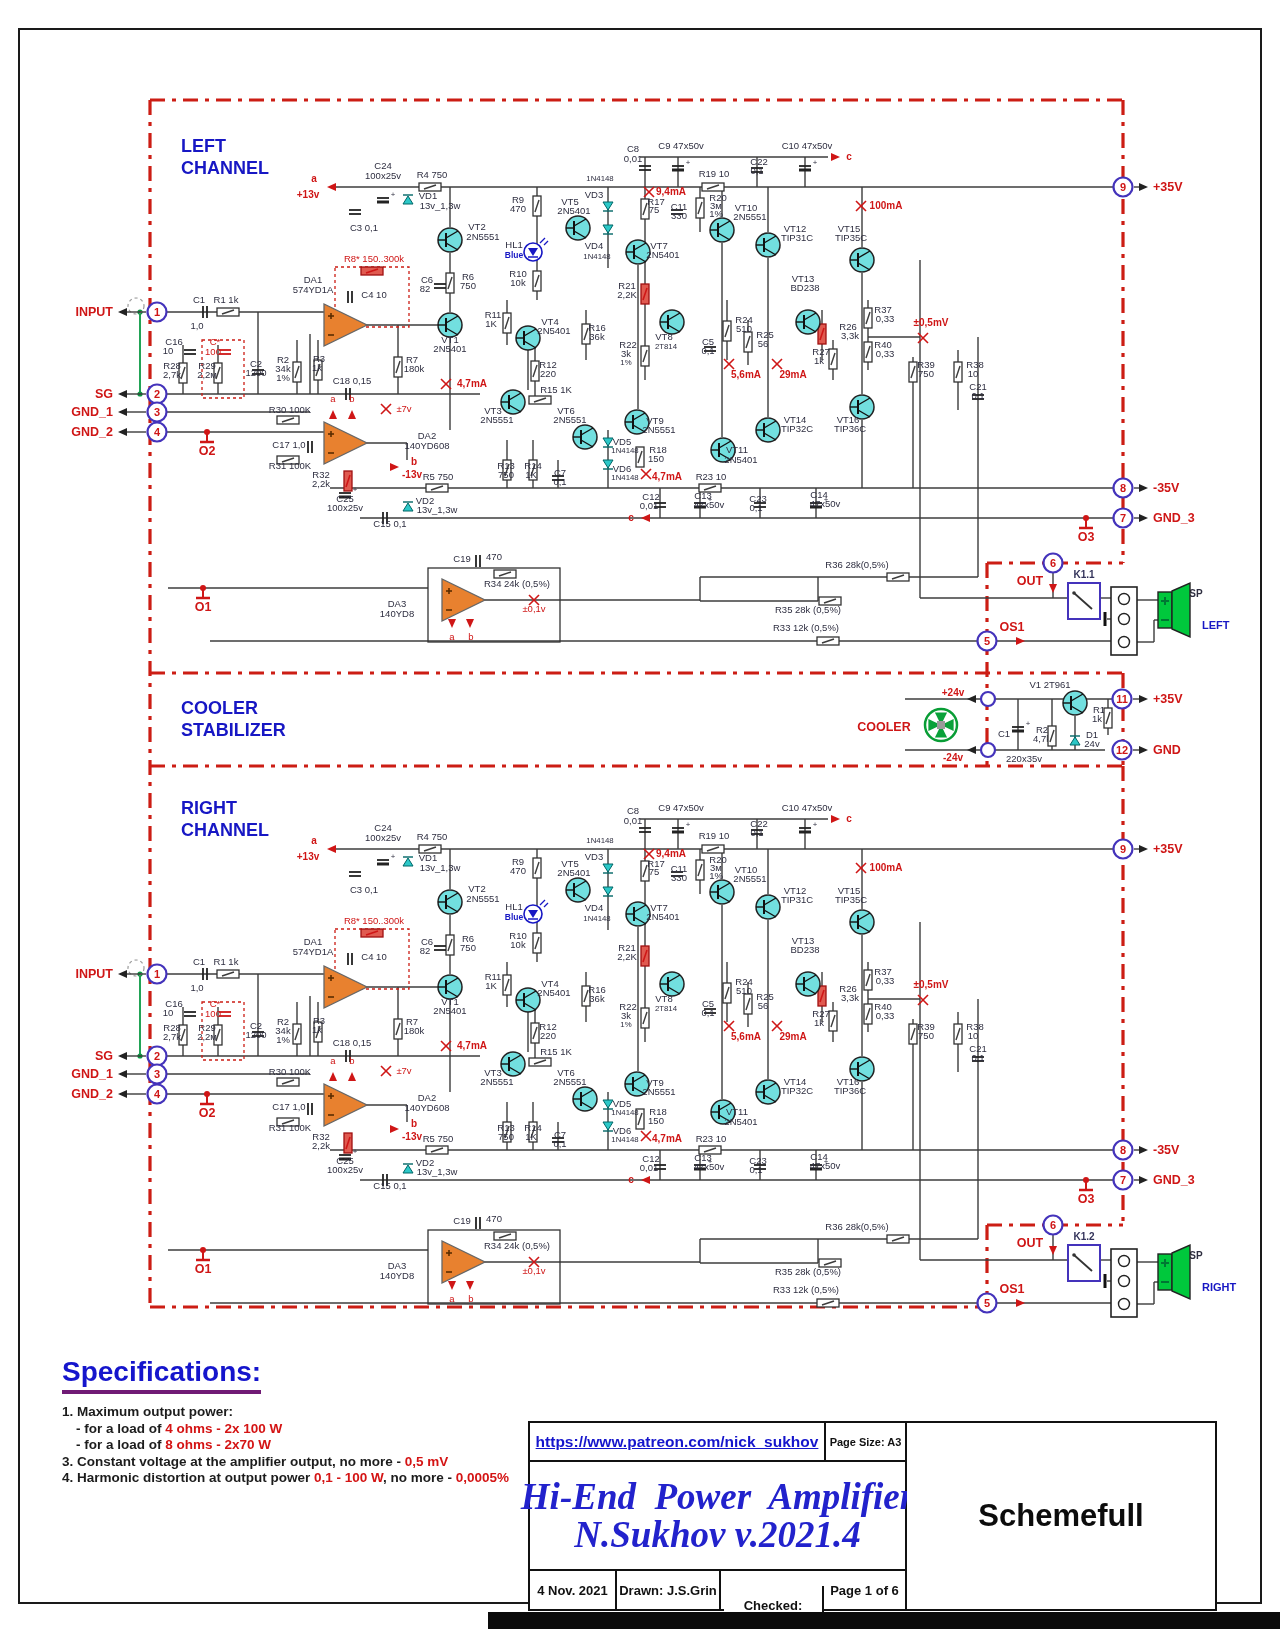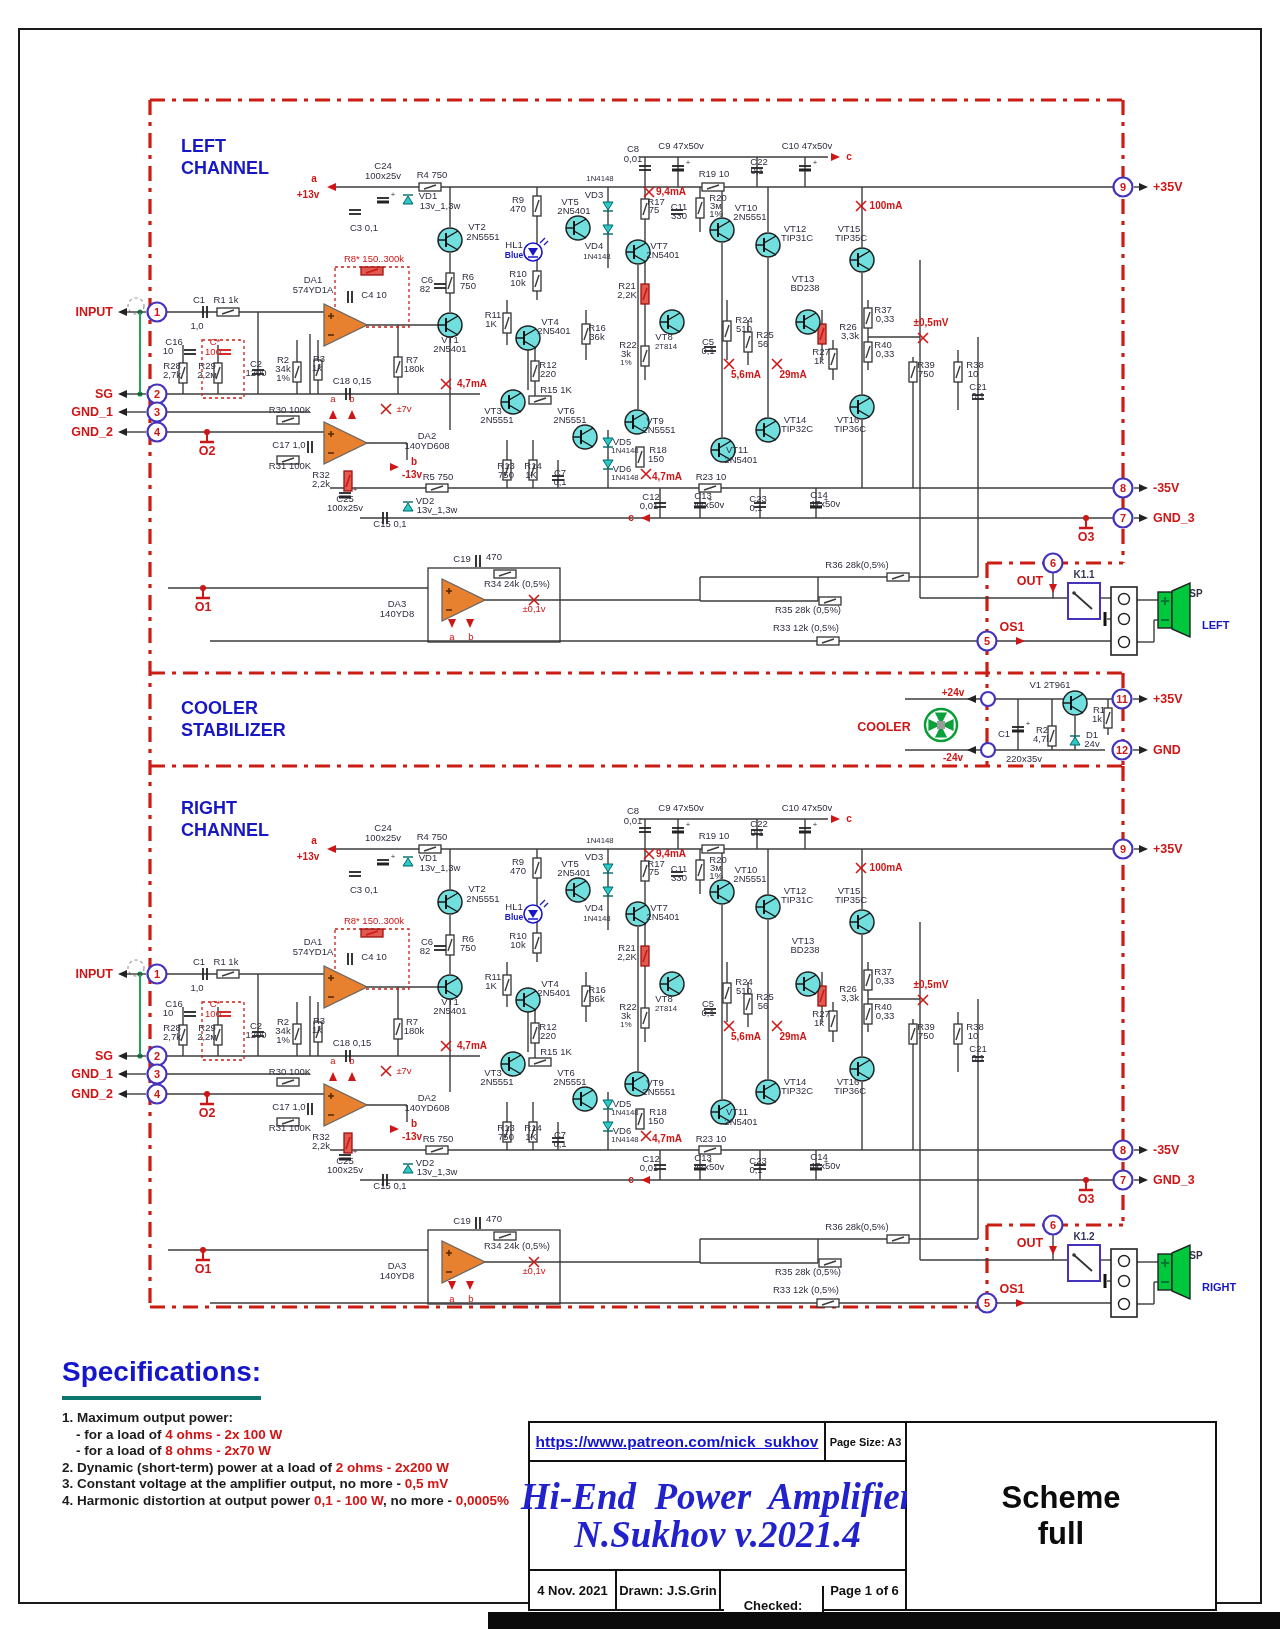--- a/index.html
+++ b/index.html
@@ -19,38 +19,38 @@
   .kb{font-size:10px;font-weight:bold;fill:#33335a;}
   .bl{font-size:11px;font-weight:bold;fill:#1717c4;}
   .blt{font-size:8.5px;font-weight:bold;fill:#1717c4;}
   .w{stroke:#3c3c3c;stroke-width:1.4;fill:none;}
   .gw{stroke:#0a9a44;stroke-width:1.8;fill:none;}
   .bd{stroke:#cc1d14;stroke-width:3.2;fill:none;stroke-dasharray:15 7 4 7;}
   .dz{stroke:#cc1d14;stroke-width:1.3;fill:none;stroke-dasharray:3 3;}
   .rx{stroke:#cf1616;stroke-width:1.6;fill:none;}
   
   #specs{position:absolute;left:62px;top:1356px;width:600px;}
-  #specs h2{margin:0 16px 10px 0;font-size:28px;color:#1515cc;border-bottom:4px solid #0f766e;display:inline-block;padding-bottom:8px;font-family:"Liberation Sans",sans-serif;}
+  #specs h2{margin:0 16px 10px 0;font-size:28px;color:#1515cc;border-bottom:4px solid #701a75;display:inline-block;padding-bottom:2px;font-family:"Liberation Sans",sans-serif;}
   .specline{font-size:13.5px;font-weight:bold;color:#1c1c1c;line-height:16.5px;}
   .specline.ind{padding-left:14px;}
   .specred{color:#d41414;}
   
   #tblock{position:absolute;left:528px;top:1421px;width:689px;height:190px;border:2px solid #111;box-sizing:border-box;background:#fff;}
   .cell{position:absolute;box-sizing:border-box;background:#fff;}
   #c-url{left:0;top:0;width:296px;height:39px;border-right:2px solid #111;border-bottom:2px solid #111;display:flex;align-items:center;justify-content:center;}
   #c-url a{font-size:15.5px;font-weight:bold;color:#1515cc;text-decoration:underline;}
   #c-psize{left:296px;top:0;width:81px;height:39px;border-right:2px solid #111;border-bottom:2px solid #111;display:flex;align-items:center;justify-content:center;font-size:11px;font-weight:bold;color:#111;}
   #c-title{left:0;top:39px;width:377px;height:109px;border-right:2px solid #111;border-bottom:2px solid #111;display:flex;flex-direction:column;align-items:center;justify-content:center;}
   #c-title div{font-family:"Liberation Serif",serif;font-style:italic;font-weight:bold;font-size:37px;color:#2222cc;line-height:38px;white-space:pre;}
   #c-date{left:0;top:148px;width:87px;height:38px;border-right:2px solid #111;text-align:right;}
   #c-drawn{left:87px;top:148px;width:104px;height:38px;border-right:2px solid #111;}
   #c-checked{left:194px;top:163px;width:100px;height:38px;border-right:2px solid #111;}
   #c-page{left:294px;top:148px;width:83px;height:38px;border-right:2px solid #111;}
   .brow{display:flex;align-items:center;justify-content:center;font-size:13px;font-weight:bold;color:#111;}
-  #c-scheme{left:377px;top:0;width:308px;height:186px;display:flex;flex-direction:column;align-items:center;justify-content:center;border-radius:32px;}
+  #c-scheme{left:377px;top:0;width:308px;height:186px;display:flex;flex-direction:row;align-items:center;justify-content:center;border-radius:32px;}
   #c-scheme div{font-size:31px;font-weight:bold;color:#0c0c0c;line-height:36px;}
   #botbar{position:absolute;left:488px;top:1612px;width:792px;height:17px;background:#0b0b0b;}
 </style>
 </head>
 <body>
 
 <div id="page">
   <div id="pageborder"></div>
 
   <svg id="sch" width="1280" height="1629">
@@ -1560,21 +1560,20 @@
         </g>
       </g>
     </svg>
 
   <div id="specs">
     <h2>Specifications:</h2>
     <div id="speclist">
         <div class="specline"><span>1. Maximum output power:</span></div>
         <div class="specline ind"><span>- for a load of  </span><span class="specred">4 ohms - 2x 100 W</span></div>
         <div class="specline ind"><span>- for a load of  </span><span class="specred">8 ohms - 2x70 W</span></div>
-        <div class="specline"><span>2. Dynamic (short-term) power at a load of  </span><span class="specred">2 ohms - 2x200 W</span></div>
         <div class="specline"><span>3. Constant voltage at the amplifier output, no more - </span><span class="specred">0,5 mV</span></div>
         <div class="specline"><span>4. Harmonic distortion at output power </span><span class="specred">0,1 - 100 W</span><span>, no more - </span><span class="specred">0,0005%</span></div>
       </div>
   </div>
 
   <div id="tblock">
     <div class="cell" id="c-url">
       <a href="#">https://www.patreon.com/nick_sukhov</a>
     </div>
     <div class="cell" id="c-psize">Page Size: A3</div>

